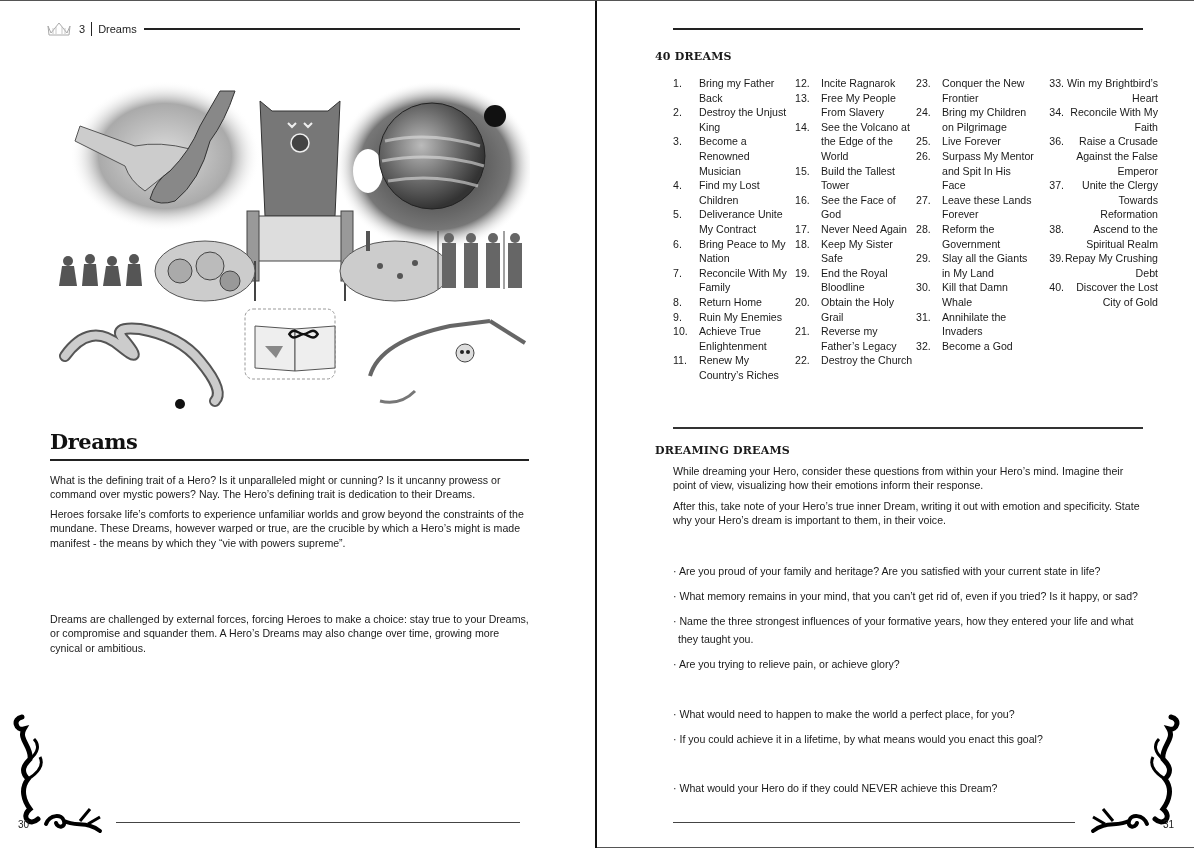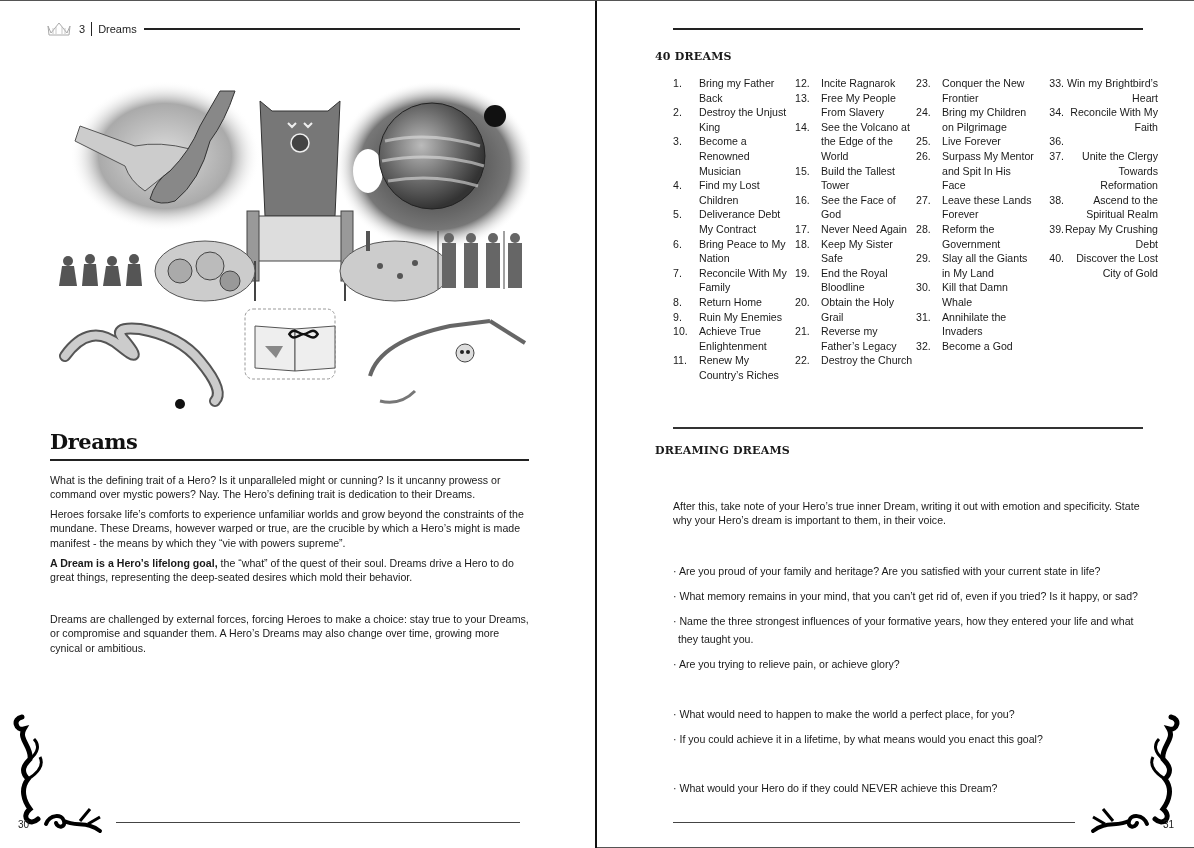--- a/index.html
+++ b/index.html
@@ -164,21 +164,20 @@
       <circle cx="412" cy="281" r="2" fill="#222"></circle>
         <circle cx="418" cy="281" r="2" fill="#222"></circle>
     </g>
   </svg>
 
   <div class="h-fraktur">Dreams</div>
   <div class="rule" style="left:50px; top:458px; width:479px;"></div>
 
   <p class="txt lp" style="top:472px;">What is the defining trait of a Hero? Is it unparalleled might or cunning? Is it uncanny prowess or command over mystic powers? Nay. The Hero’s defining trait is dedication to their Dreams.</p>
   <p class="txt lp" style="top:506px;">Heroes forsake life’s comforts to experience unfamiliar worlds and grow beyond the constraints of the mundane. These Dreams, however warped or true, are the crucible by which a Hero’s might is made manifest - the means by which they “vie with powers supreme”.</p>
-  <p class="txt lp" style="top:555px;"><b>A Dream is a Hero’s lifelong goal,</b> <span>the “what” of the quest of their soul. Dreams drive a Hero to do great things, representing the deep-seated desires which mold their behavior.</span></p>
   <p class="txt lp" style="top:611px;">Dreams are challenged by external forces, forcing Heroes to make a choice: stay true to your Dreams, or compromise and squander them. A Hero’s Dreams may also change over time, growing more cynical or ambitious.</p>
 
   <svg class="flourish" style="left:10px; top:708px;" width="95" height="125" viewBox="0 0 95 125">
     <path d="M12 8 C2 10 6 22 14 20 C8 30 22 38 20 50 C14 56 10 62 18 70 C10 80 14 92 20 100 C10 108 20 118 28 110" fill="none" stroke="#000" stroke-width="5" stroke-linecap="round"></path>
     <path d="M20 50 C28 44 30 36 24 30 M18 70 C28 64 34 56 30 48" fill="none" stroke="#000" stroke-width="3"></path>
     <path d="M36 115 C40 105 52 105 54 112 C56 118 48 120 46 114 M54 112 C66 118 78 112 90 122" fill="none" stroke="#000" stroke-width="4" stroke-linecap="round"></path>
     <path d="M70 112 L80 100 M78 115 L90 108" stroke="#000" stroke-width="3"></path>
   </svg>
   <div class="pgnum" style="left:18px; top:818px;">30</div>
   <div class="rule thin" style="left:116px; top:821px; width:404px;"></div>
@@ -202,21 +201,21 @@
       <div class="dream-item">
         <span class="dream-num">3.</span>
         <span class="dream-label">Become a Renowned Musician</span>
       </div>
       <div class="dream-item">
         <span class="dream-num">4.</span>
         <span class="dream-label">Find my Lost Children</span>
       </div>
       <div class="dream-item">
         <span class="dream-num">5.</span>
-        <span class="dream-label">Deliverance Debt My Contract</span>
+        <span class="dream-label">Deliverance Unite My Contract</span>
       </div>
       <div class="dream-item">
         <span class="dream-num">6.</span>
         <span class="dream-label">Bring Peace to My Nation</span>
       </div>
       <div class="dream-item">
         <span class="dream-num">7.</span>
         <span class="dream-label">Reconcile With My Family</span>
       </div>
       <div class="dream-item">
@@ -328,20 +327,21 @@
       <div class="dream-item">
         <span class="dream-num">33.</span>
         <span class="dream-label">Win my Brightbird’s Heart</span>
       </div>
       <div class="dream-item">
         <span class="dream-num">34.</span>
         <span class="dream-label">Reconcile With My Faith</span>
       </div>
       <div class="dream-item">
         <span class="dream-num">36.</span>
+        <span class="dream-label">Raise a Crusade Against the False Emperor</span>
       </div>
       <div class="dream-item">
         <span class="dream-num">37.</span>
         <span class="dream-label">Unite the Clergy Towards Reformation</span>
       </div>
       <div class="dream-item">
         <span class="dream-num">38.</span>
         <span class="dream-label">Ascend to the Spiritual Realm</span>
       </div>
       <div class="dream-item">
@@ -350,20 +350,21 @@
       </div>
       <div class="dream-item">
         <span class="dream-num">40.</span>
         <span class="dream-label">Discover the Lost City of Gold</span>
       </div>
     </div>
 
   <div class="rule thin" style="left:673px; top:426px; width:470px; height:2px; background:#333;"></div>
 
   <div class="sec-title" style="top:443px;">DREAMING DREAMS</div>
+  <p class="txt" style="left:673px; width:470px; top:463px;">While dreaming your Hero, consider these questions from within your Hero’s mind. Imagine their point of view, visualizing how their emotions inform their response.</p>
   <p class="txt" style="left:673px; width:470px; top:498px;">After this, take note of your Hero’s true inner Dream, writing it out with emotion and specificity. State why your Hero’s dream is important to them, in their voice.</p>
 
   <div class="q" style="top:561px;">· Are you proud of your family and heritage? Are you satisfied with your current state in life?</div>
   <div class="q" style="top:586px;">· What memory remains in your mind, that you can’t get rid of, even if you tried? Is it happy, or sad?</div>
   <div class="q" style="top:611px; padding-left:5px; text-indent:-5px;">· Name the three strongest influences of your formative years, how they entered your life and what they taught you.</div>
   <div class="q" style="top:654px;">· Are you trying to relieve pain, or achieve glory?</div>
   <div class="q" style="top:704px;">· What would need to happen to make the world a perfect place, for you?</div>
   <div class="q" style="top:729px;">· If you could achieve it in a lifetime, by what means would you enact this goal?</div>
   <div class="q" style="top:778px;">· What would your Hero do if they could NEVER achieve this Dream?</div>
 

